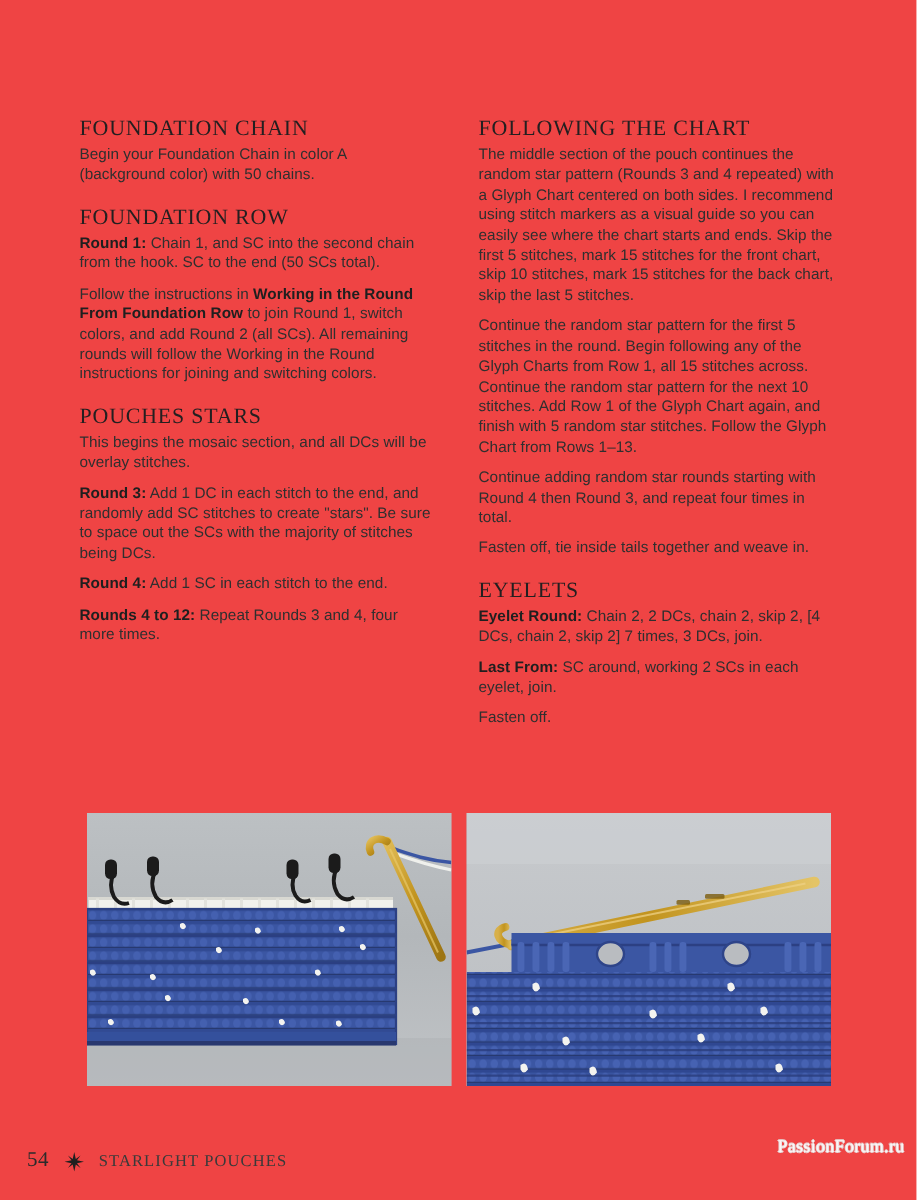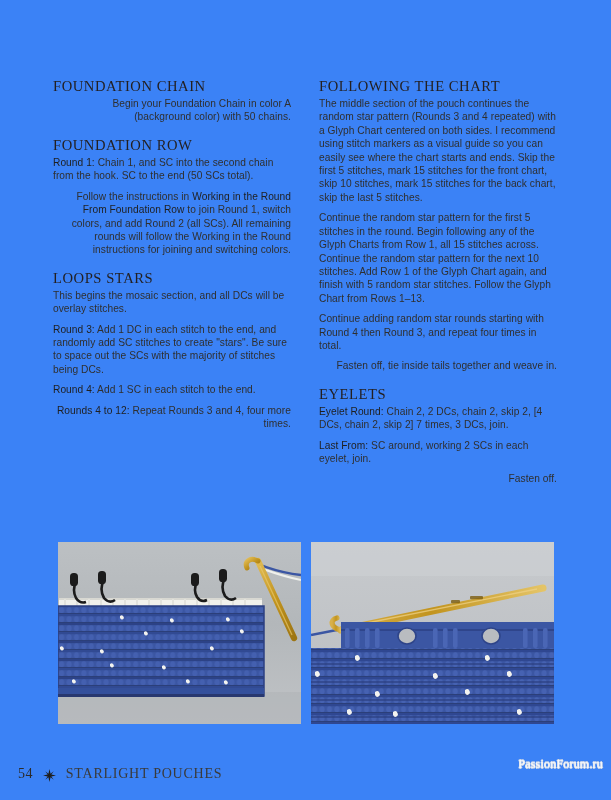--- a/index.html
+++ b/index.html
@@ -11,21 +11,21 @@
     width: 611px;
     height: 800px;
     overflow: hidden;
     font-family: "Liberation Sans", sans-serif;
     color: #2b2b2b;
   }
   #page {
     position: relative;
     width: 611px;
     height: 800px;
-    background: #3b82f6;
+    background: #ef4444;
   }
 
   
   .columns {
     position: absolute;
     left: 53px;
     top: 78px;
     width: 505px;
     display: flex;
     gap: 28px;
@@ -45,22 +45,22 @@
   }
   .section { margin-bottom: 13px; }
 
   p.body {
     font-size: 10.2px;
     line-height: 13.4px;
     margin: 0 0 7px 0;
     color: #2f2f2f;
     letter-spacing: 0.05px;
   }
-  p.body:last-child { margin-bottom: 0; text-align: right; }
-  p.body b { font-weight: 400; color: #1f1f1f; }
+  p.body:last-child { margin-bottom: 0; }
+  p.body b { font-weight: 700; color: #1f1f1f; }
   .gap-top { margin-top: 11px; }
 
   
   .photos {
     position: absolute;
     left: 58px;
     top: 542px;
     width: 496px;
     height: 182px;
     display: flex;
@@ -108,21 +108,21 @@
     text-align: right;
   }
   .star-glyph {
     width: 13px;
     height: 13px;
     position: relative;
     top: 0px;
   }
   .running-head {
     font-family: "Liberation Serif", serif;
-    font-size: 14px;
+    font-size: 11px;
     letter-spacing: 0.75px;
     color: #3a3a3a;
   }
 
   .watermark {
     position: absolute;
     right: 8px;
     top: 757px;
     font-size: 12px;
     font-family: "Liberation Serif", serif;
@@ -148,21 +148,21 @@
         <p class="body">Begin your Foundation Chain in color A (background color) with 50 chains.</p>
       </div>
 
       <div class="section">
         <h2 class="heading">FOUNDATION ROW</h2>
         <p class="body gap-top"><b>Round 1:</b> Chain 1, and SC into the second chain from the hook. SC to the end (50 SCs total).</p>
         <p class="body">Follow the instructions in <b>Working in the Round From Foundation Row</b> to join Round 1, switch colors, and add Round 2 (all SCs). All remaining rounds will follow the Working in the Round instructions for joining and switching colors.</p>
       </div>
 
       <div class="section">
-        <h2 class="heading">LOOPS STARS</h2>
+        <h2 class="heading">POUCHES STARS</h2>
         <p class="body">This begins the mosaic section, and all DCs will be overlay stitches.</p>
         <p class="body"><b>Round 3:</b> Add 1 DC in each stitch to the end, and randomly add SC stitches to create "stars". Be sure to space out the SCs with the majority of stitches being DCs.</p>
         <p class="body"><b>Round 4:</b> Add 1 SC in each stitch to the end.</p>
         <p class="body"><b>Rounds 4 to 12:</b> Repeat Rounds 3 and 4, four more times.</p>
       </div>
 
     </div>
 
     <div class="col">
 

